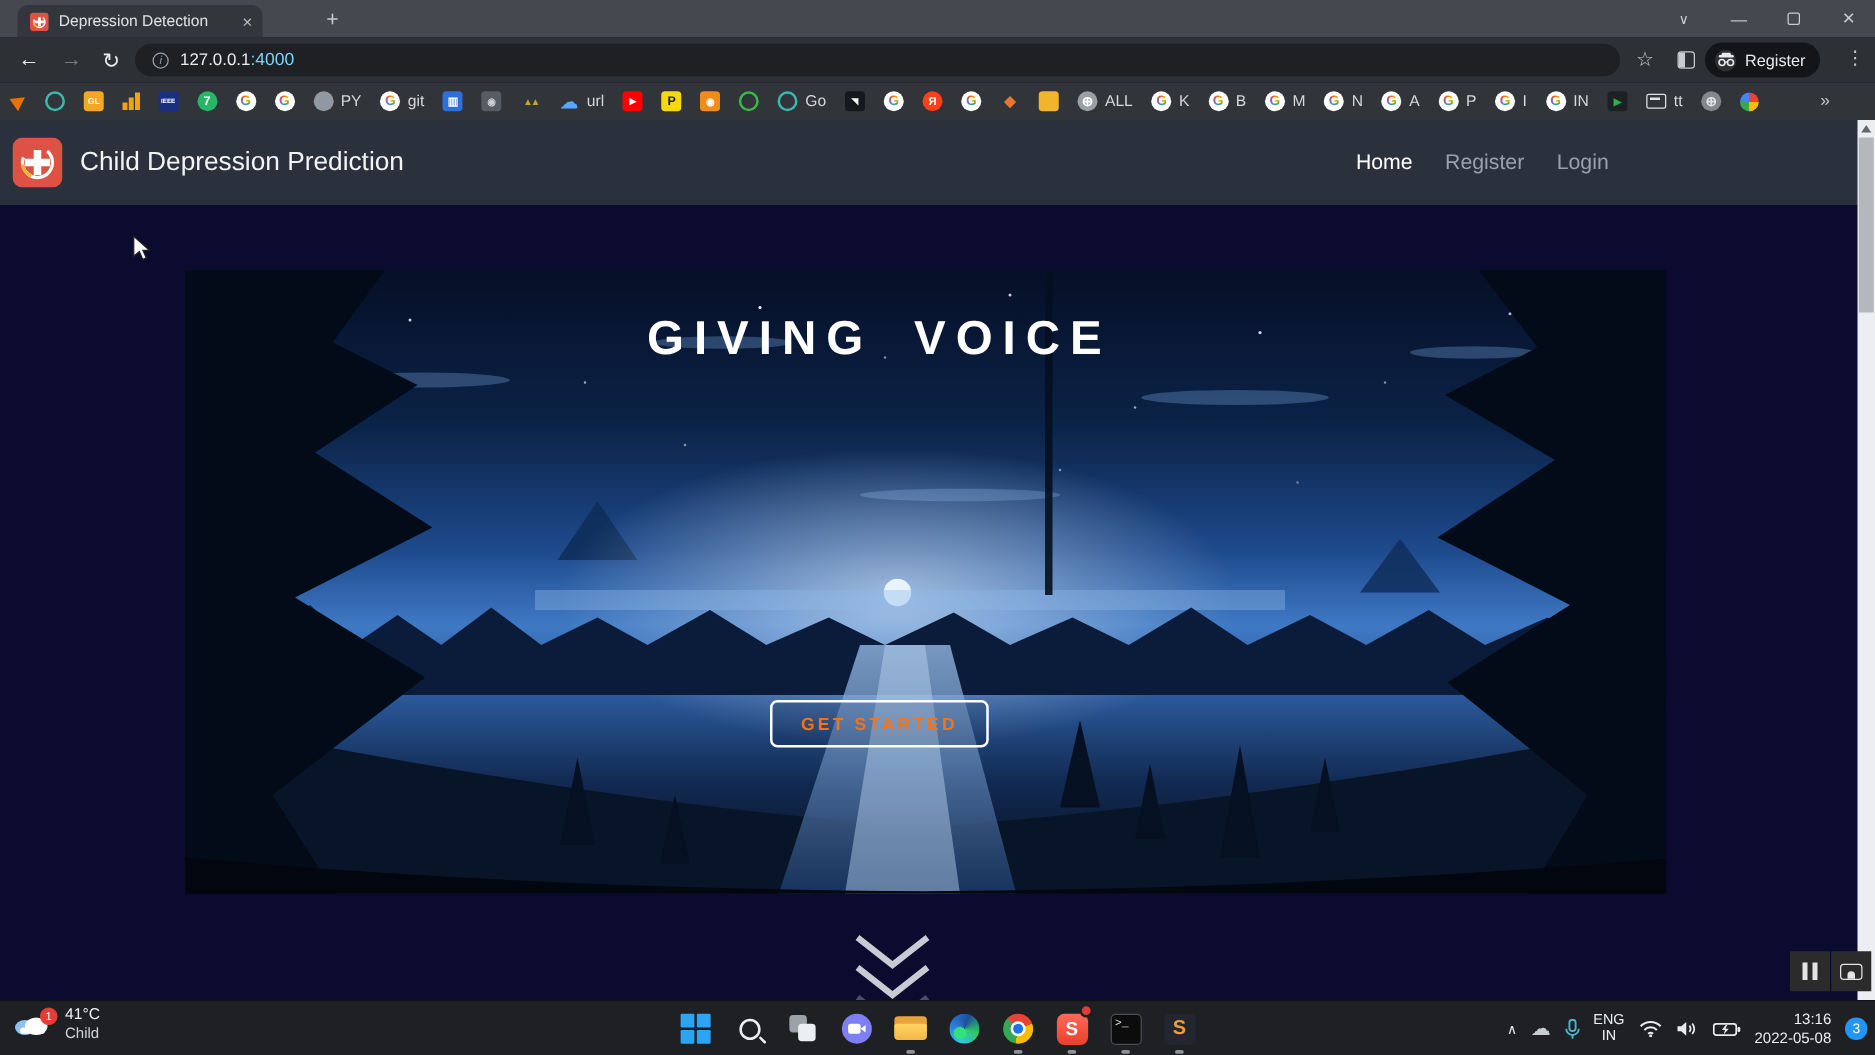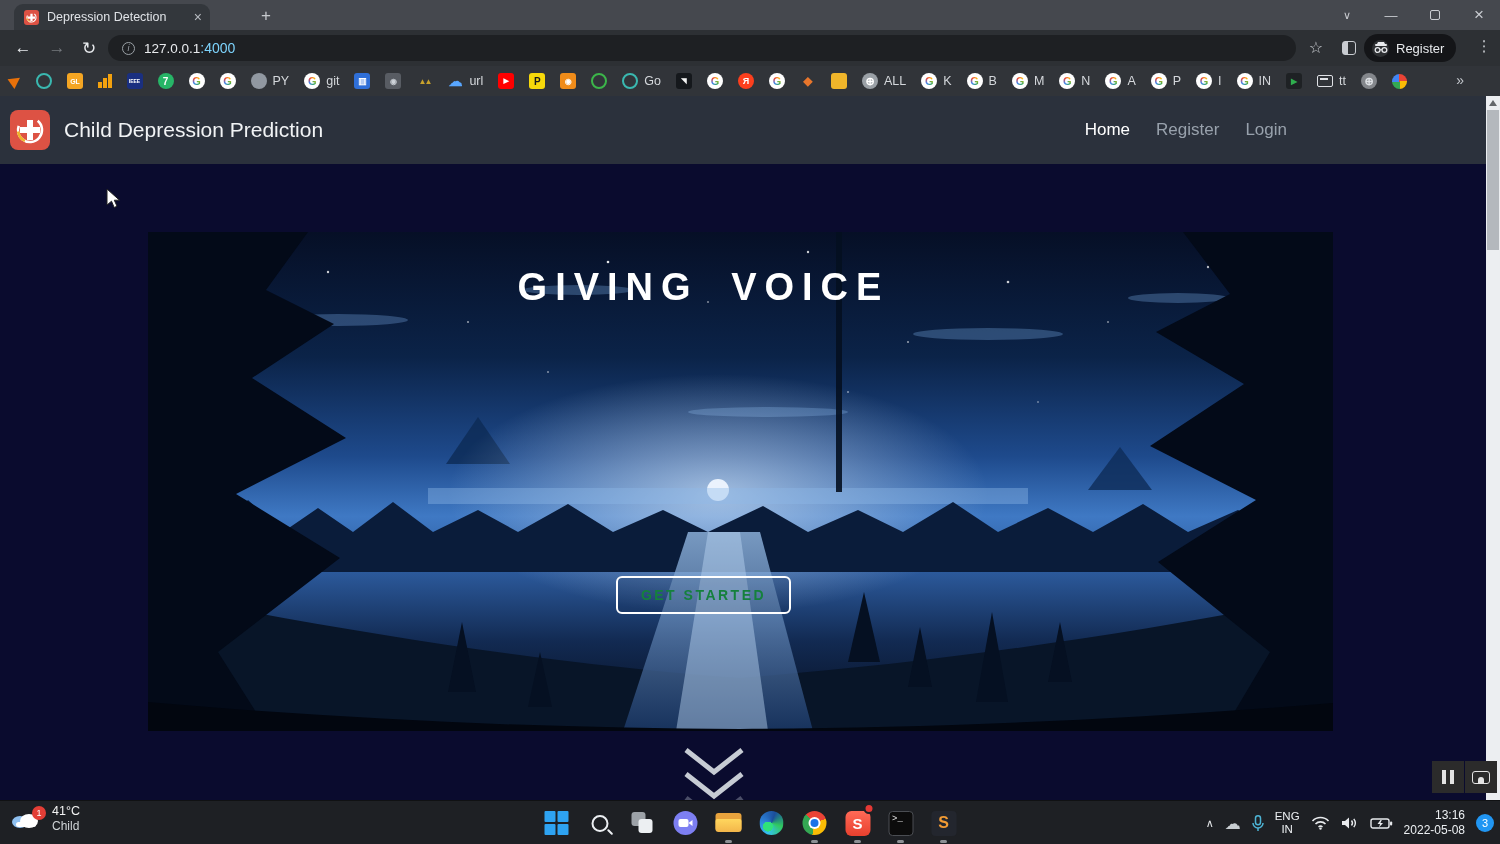--- a/index.html
+++ b/index.html
@@ -65,26 +65,26 @@
   
   .viewport { position:absolute; left:0; top:96px; width:1500px; height:704px; background:#0a0b2e; overflow:hidden; }
   .siteheader { position:absolute; left:0; top:0; width:1500px; height:68px; background:#2b313c;
                 display:flex; align-items:center; padding:0 213px 0 10px; }
   .brand { display:flex; align-items:center; gap:14px; }
   .brand-name { font-size:21px; color:#f1f3f5; }
   .site-nav { margin-left:auto; display:flex; gap:26px; font-size:17px; }
   .site-nav a { text-decoration:none; color:#98a1ac; }
   .site-nav a.active { color:#ffffff; }
 
-  .hero { position:absolute; left:148px; top:136px; width:1185px; height:499px; overflow:hidden; }
+  .hero { position:absolute; left:148px; top:120px; width:1185px; height:499px; overflow:hidden; }
   .hero svg.scene { position:absolute; left:0; top:0; }
   .hero-text { position:absolute; left:0; right:74px; top:26px; text-align:center; color:#fff;
                font-weight:700; font-size:38px; letter-spacing:8px; word-spacing:14px; line-height:58px; }
   .hero-cta-row { position:absolute; left:0; right:74px; top:344px; text-align:center; }
-  .cta { display:inline-block; border:2px solid #ffffff; border-radius:6px; color:#15803d; background:rgba(8,20,45,.15);
+  .cta { display:inline-block; border:2px solid #ffffff; border-radius:6px; color:#f97316; background:rgba(8,20,45,.15);
          font-size:14px; font-weight:700; letter-spacing:2.5px; padding:9px 23px; }
 
   .chevrons { position:absolute; left:676px; top:648px; width:76px; height:56px; }
 
   
   .pipbtn { position:absolute; top:761px; width:32px; height:32px; background:#2b2b2b; display:flex;
             align-items:center; justify-content:center; z-index:6; }
   .pause-bars { display:flex; gap:4px; }
   .pause-bars span { width:4px; height:14px; background:#e4e4e4; display:block; }
   .pip-glyph { width:18px; height:13px; border:1.6px solid #e4e4e4; border-radius:3px; position:relative; }

